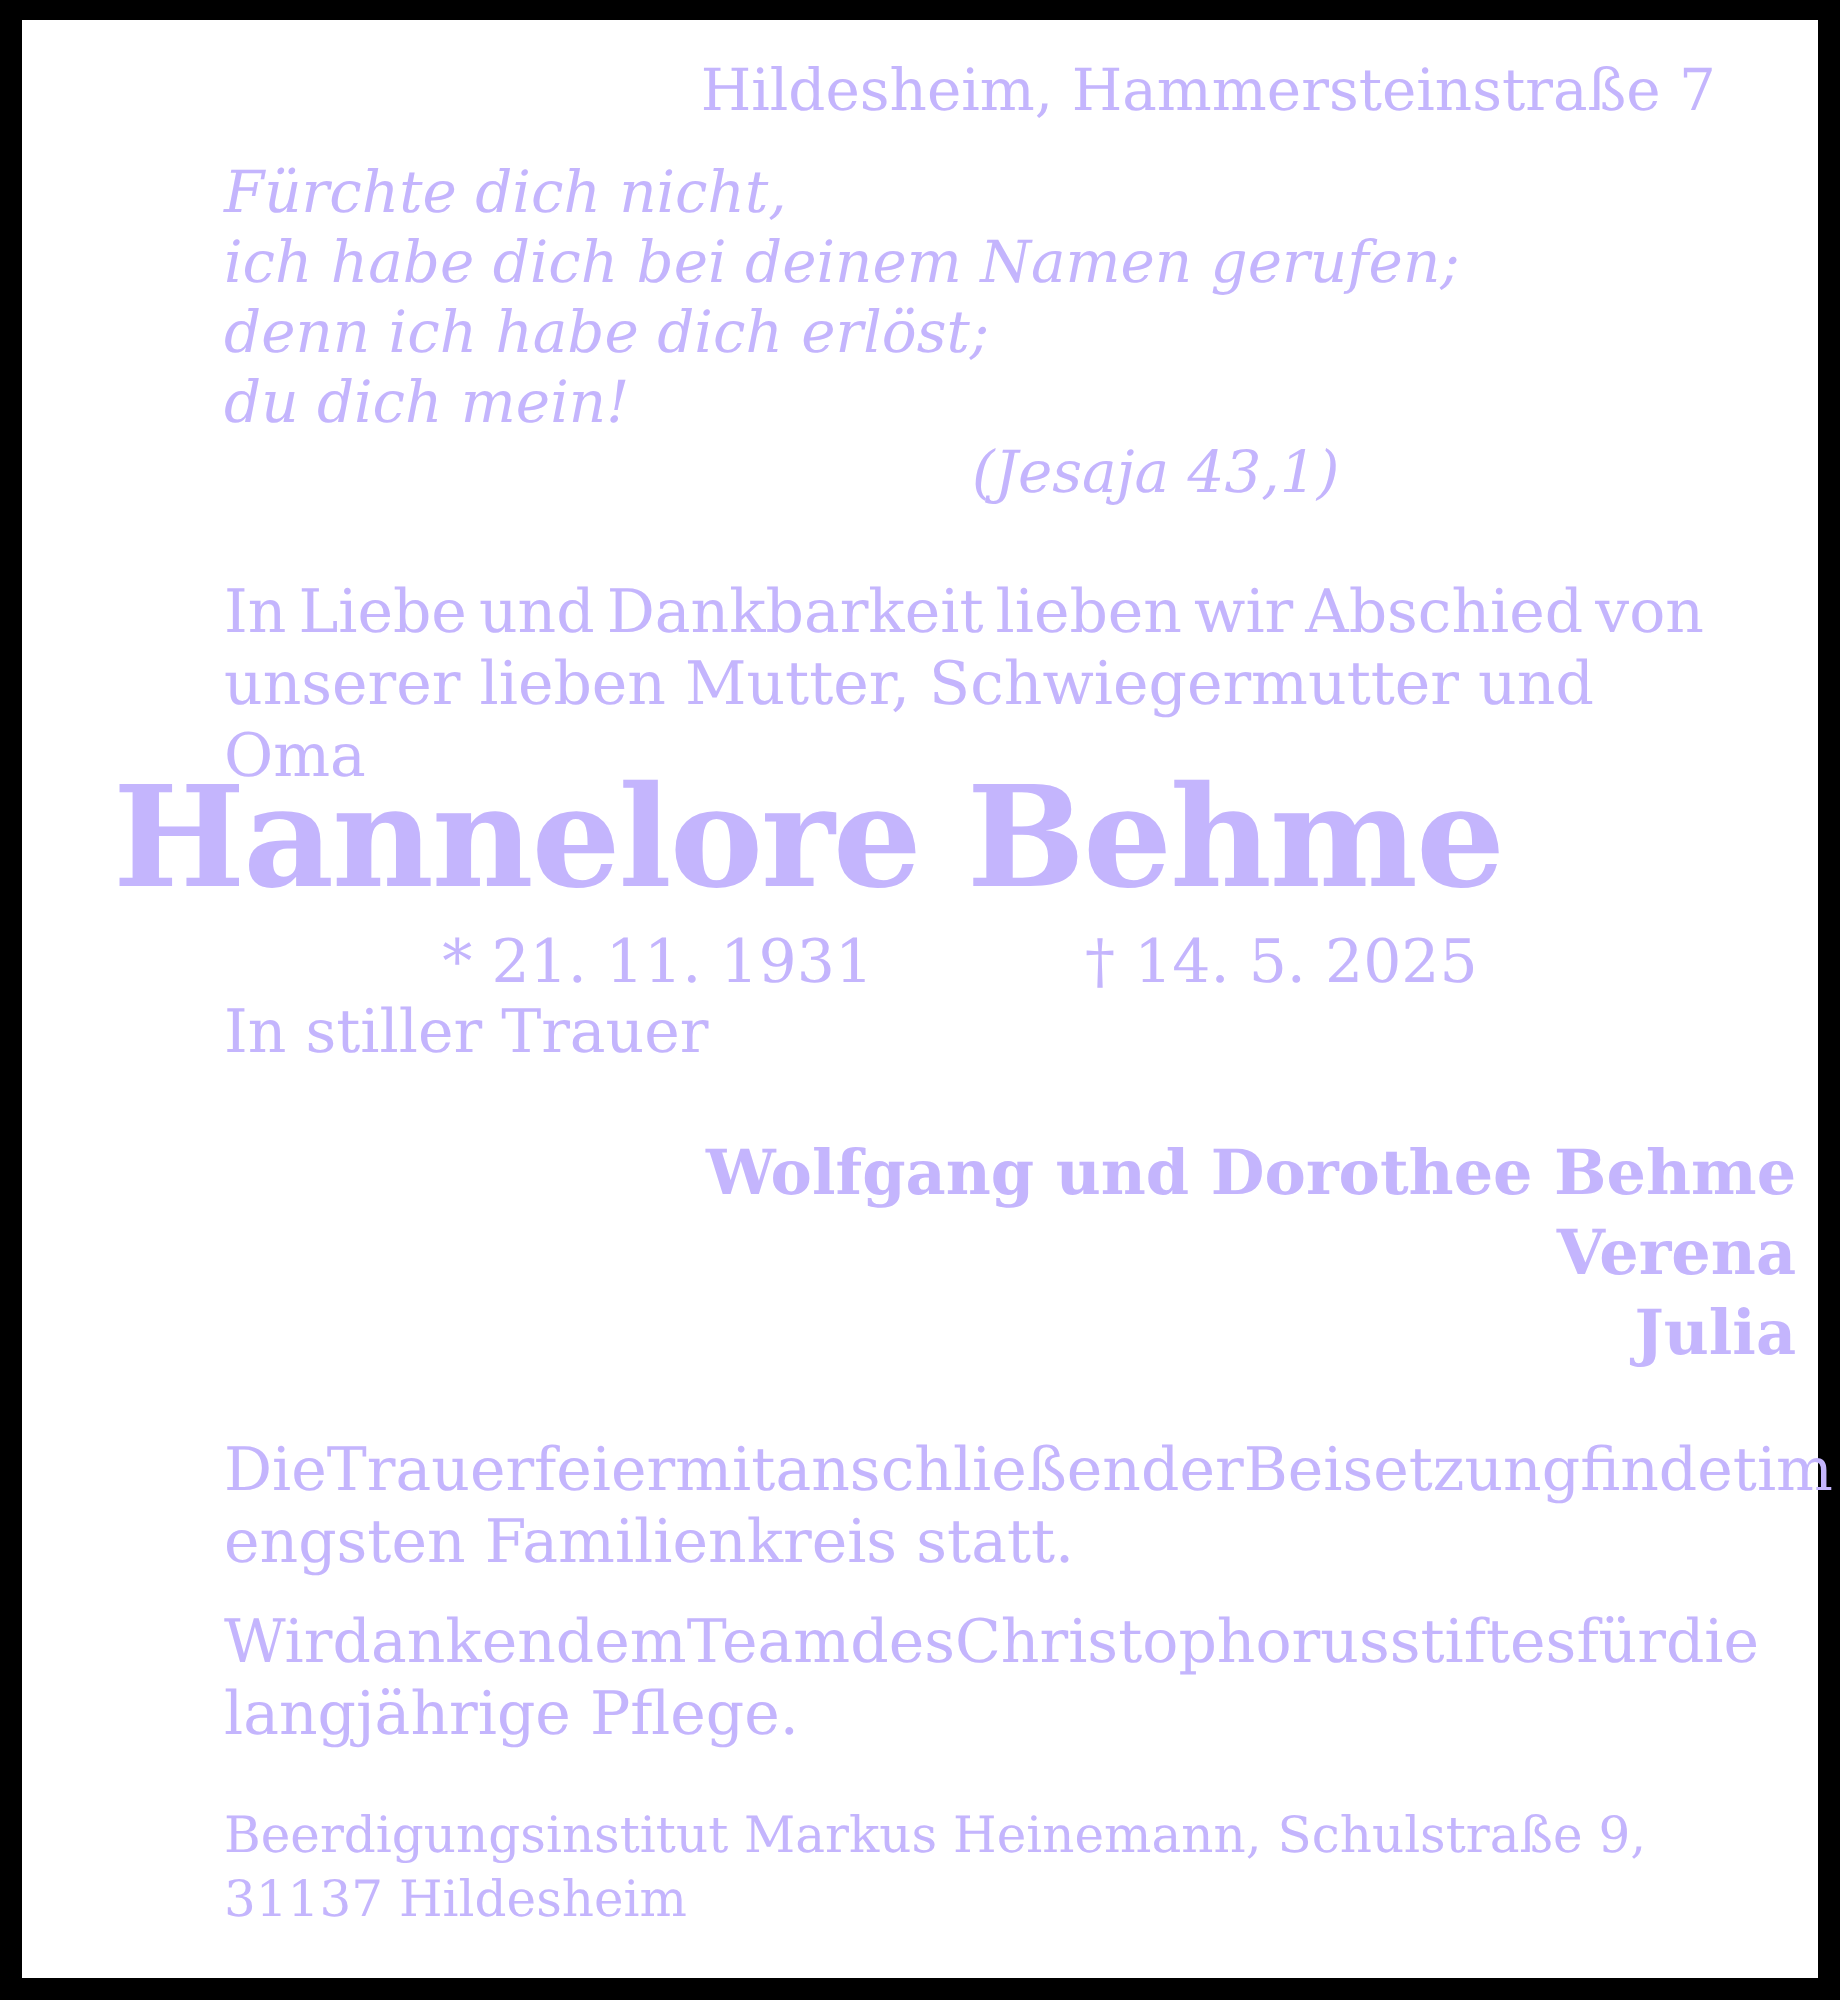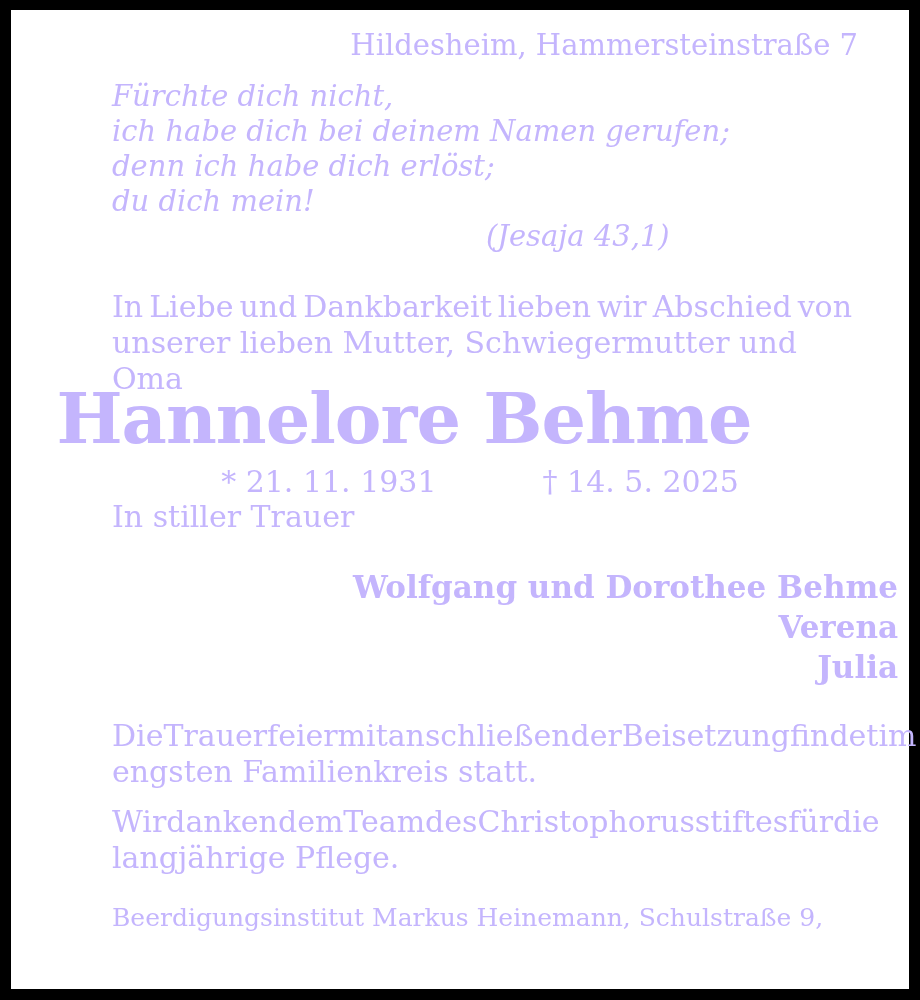--- a/index.html
+++ b/index.html
@@ -151,14 +151,15 @@
         <span>des</span>
         <span>Christophorusstiftes</span>
         <span>für</span>
         <span>die</span>
       </div>
     <div>langjährige Pflege.</div>
   </div>
 
   <div class="blk funeral-home">
     <div>Beerdigungsinstitut Markus Heinemann, Schulstraße 9,</div>
+    <div>31137 Hildesheim</div>
   </div>
 </div>
 
 </body></html>

